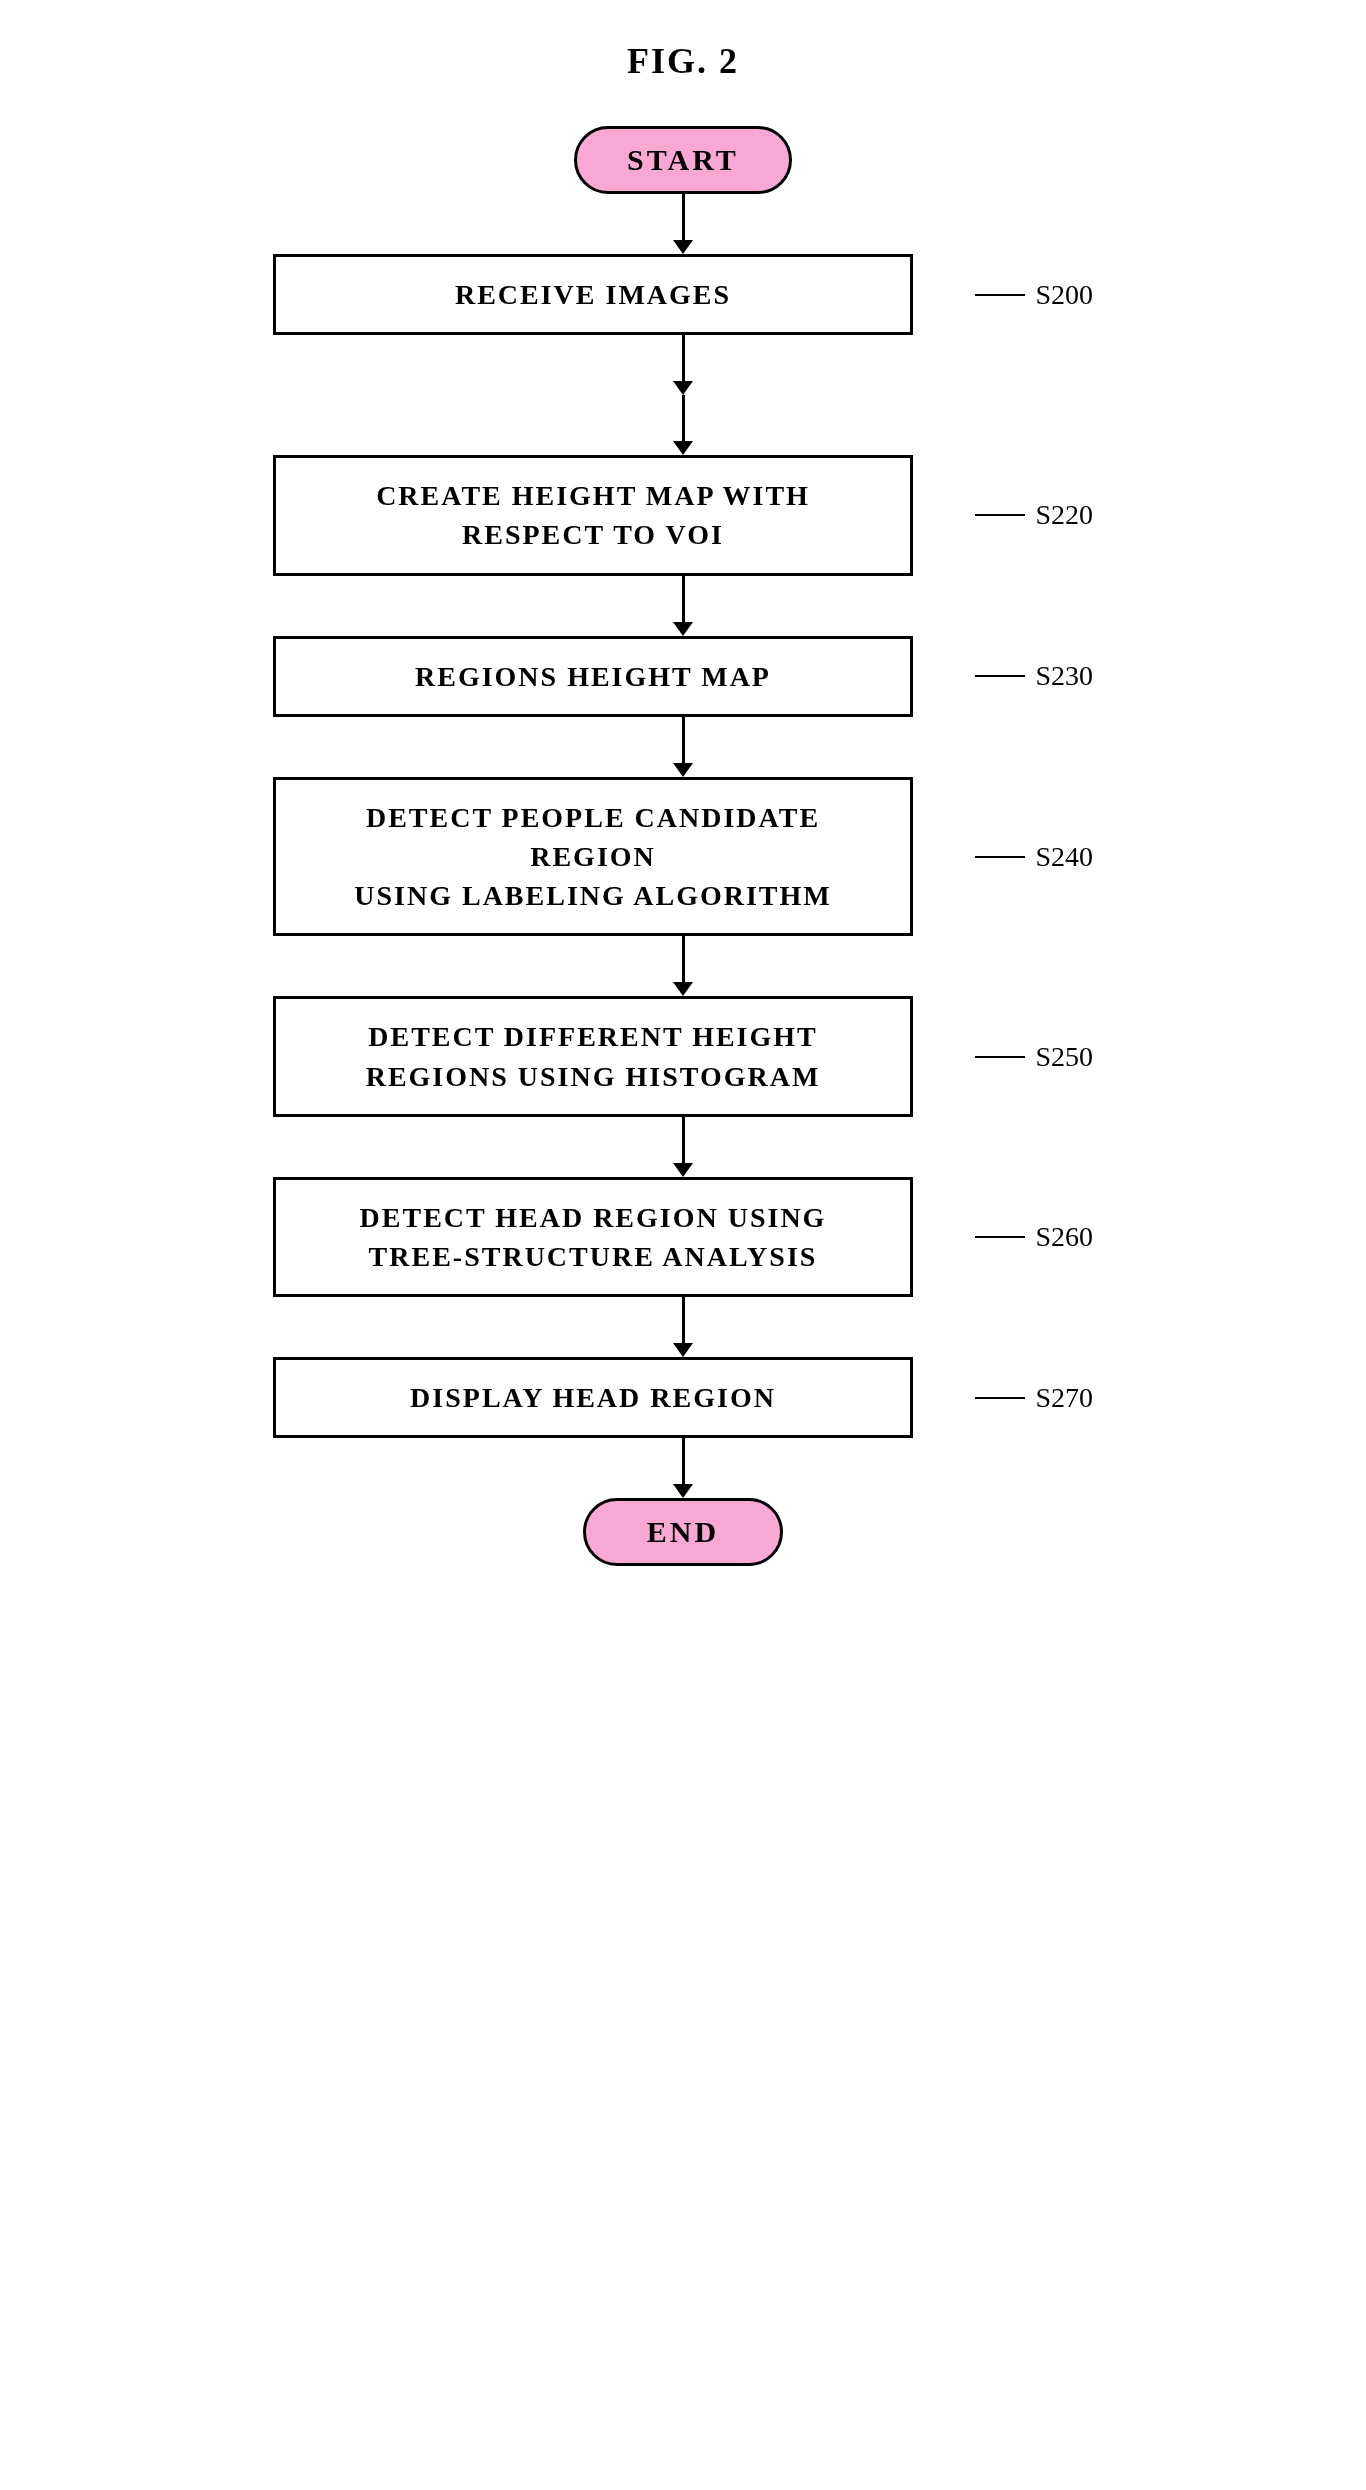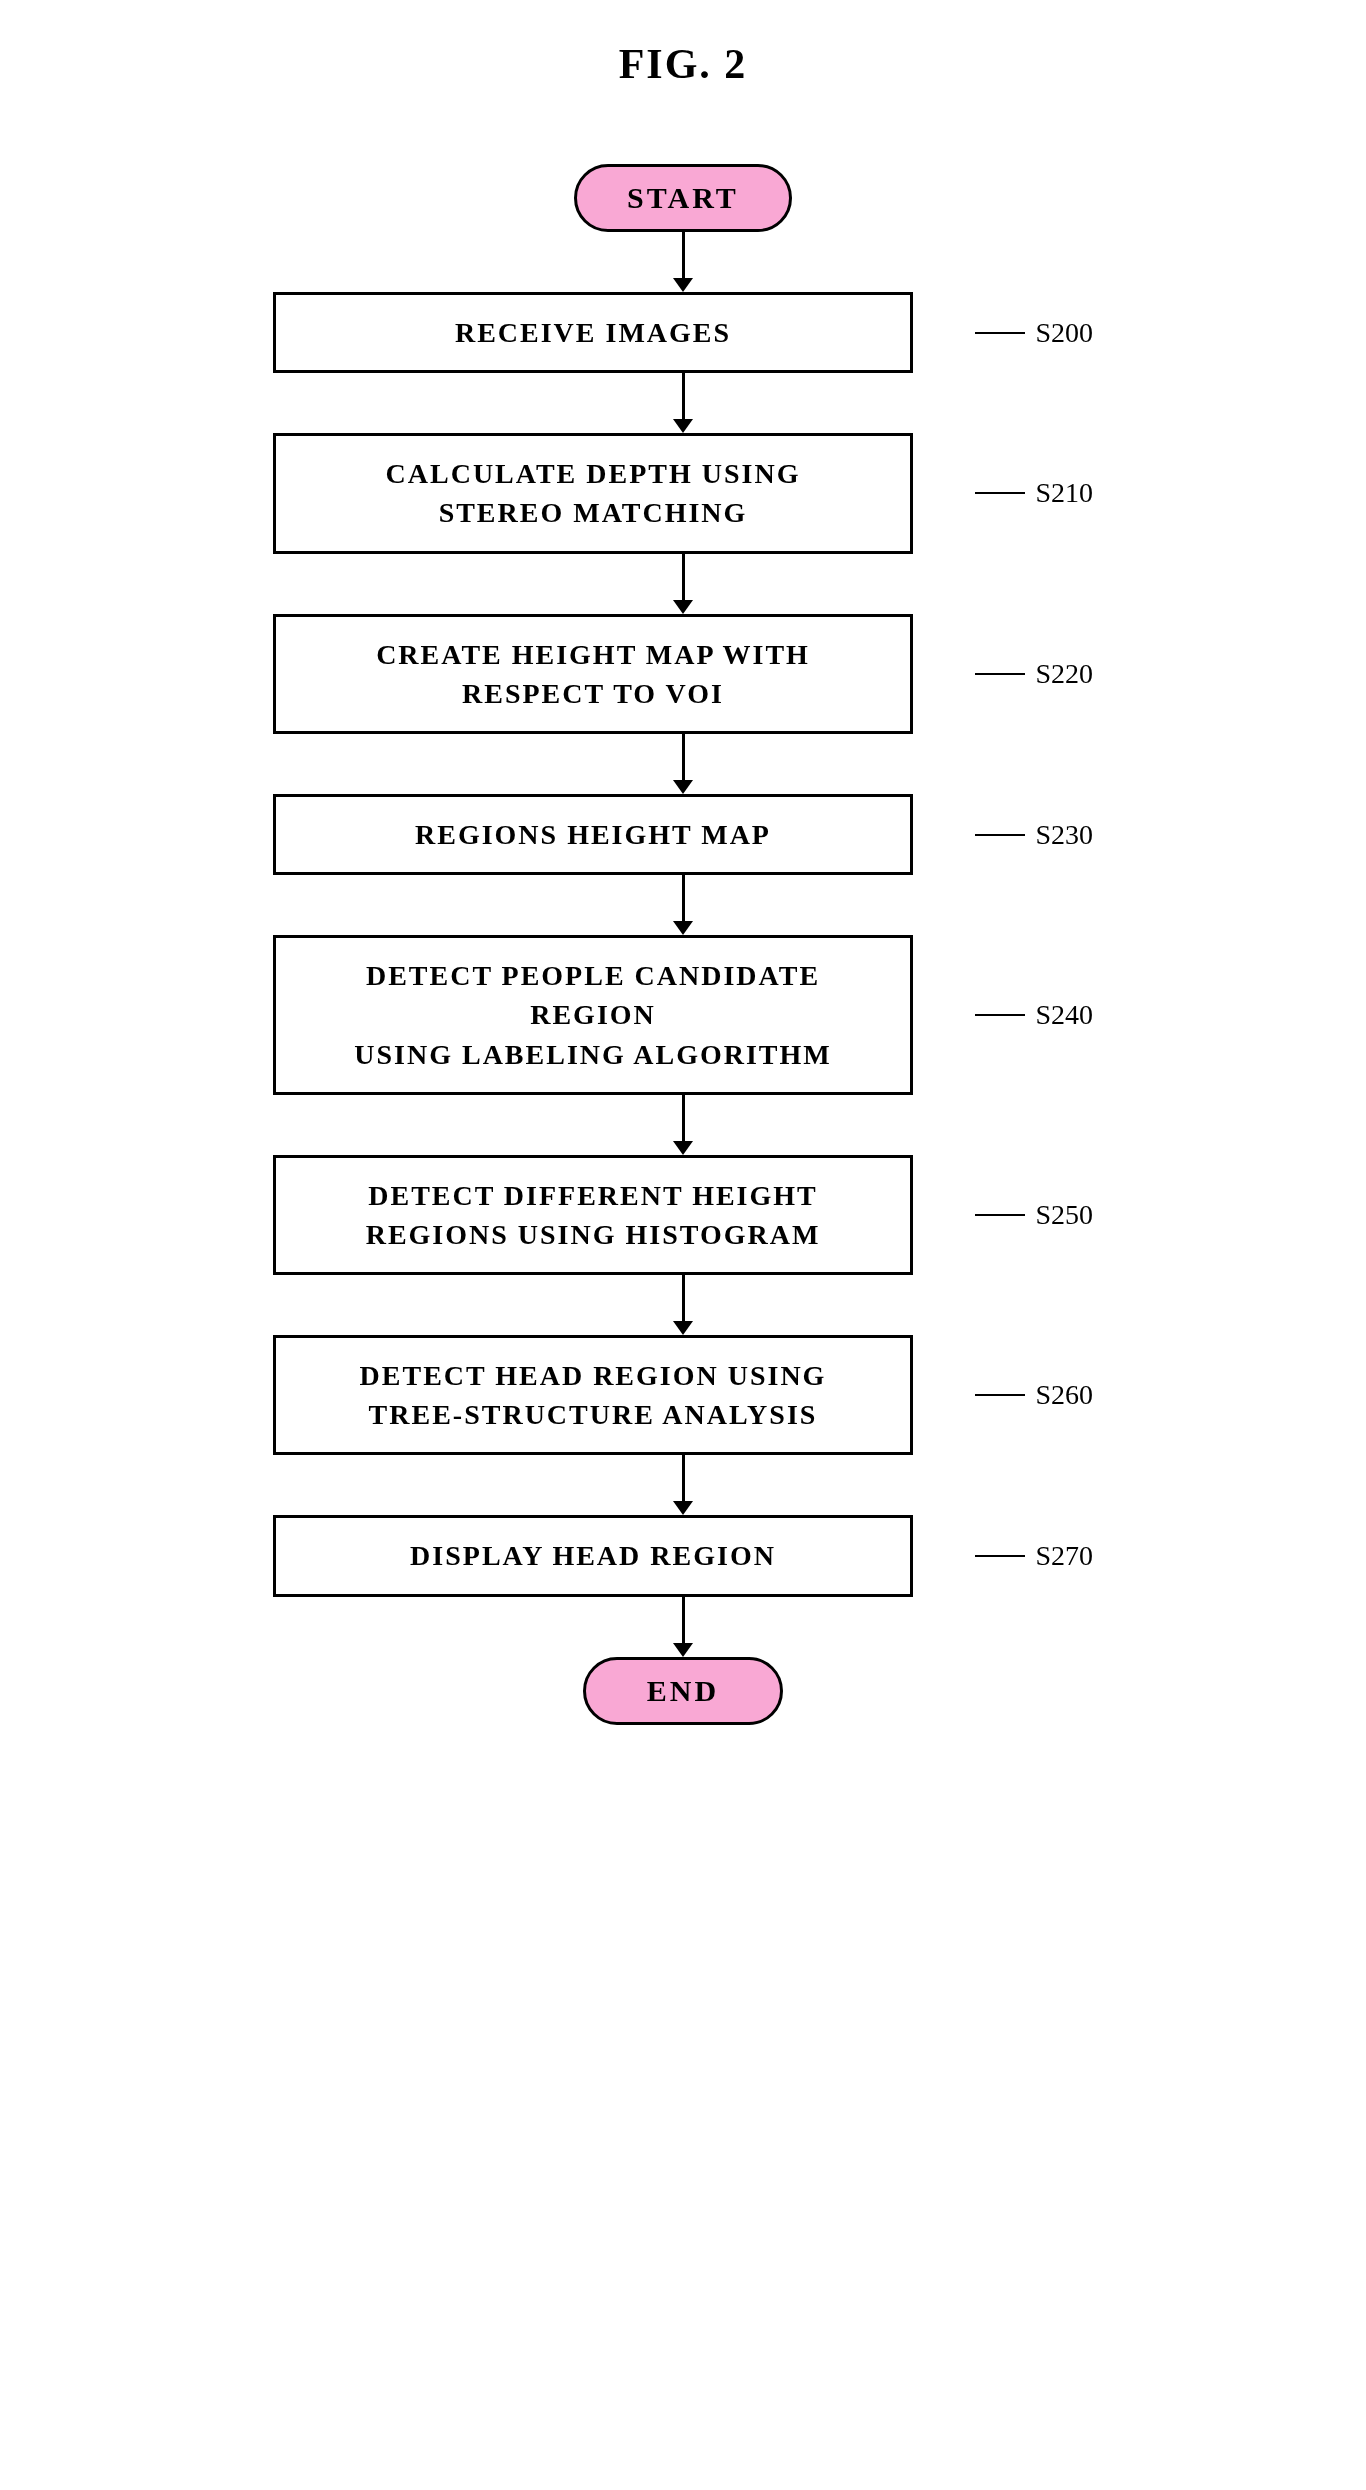--- a/index.html
+++ b/index.html
@@ -20,24 +20,24 @@
     }
 
     .page-container {
       width: 900px;
       display: flex;
       flex-direction: column;
       align-items: center;
     }
 
     .fig-title {
-      font-size: 42px;
+      font-size: 36px;
       font-weight: bold;
       letter-spacing: 2px;
-      margin-bottom: 76px;
+      margin-bottom: 44px;
       font-family: 'Times New Roman', Times, serif;
     }
 
     .flowchart {
       display: flex;
       flex-direction: column;
       align-items: center;
       width: 100%;
       position: relative;
     }
@@ -149,31 +149,20 @@
         </div>
       </div>
       <div class="step-label">
         <span class="step-label-line"></span>
         <span>S200</span>
       </div>
     </div>
 
     <div class="arrow-down"></div>
 
-    <div class="step-row">
-      <div class="step-box">
-        <div class="process">
-          <span>CALCULATE DEPTH USING<br>STEREO MATCHING</span>
-        </div>
-      </div>
-      <div class="step-label">
-        <span class="step-label-line"></span>
-        <span>S210</span>
-      </div>
-    </div>
 
     <div class="arrow-down"></div>
 
     <div class="step-row">
       <div class="step-box">
         <div class="process">
           <span>CREATE HEIGHT MAP WITH<br>RESPECT TO VOI</span>
         </div>
       </div>
       <div class="step-label">

